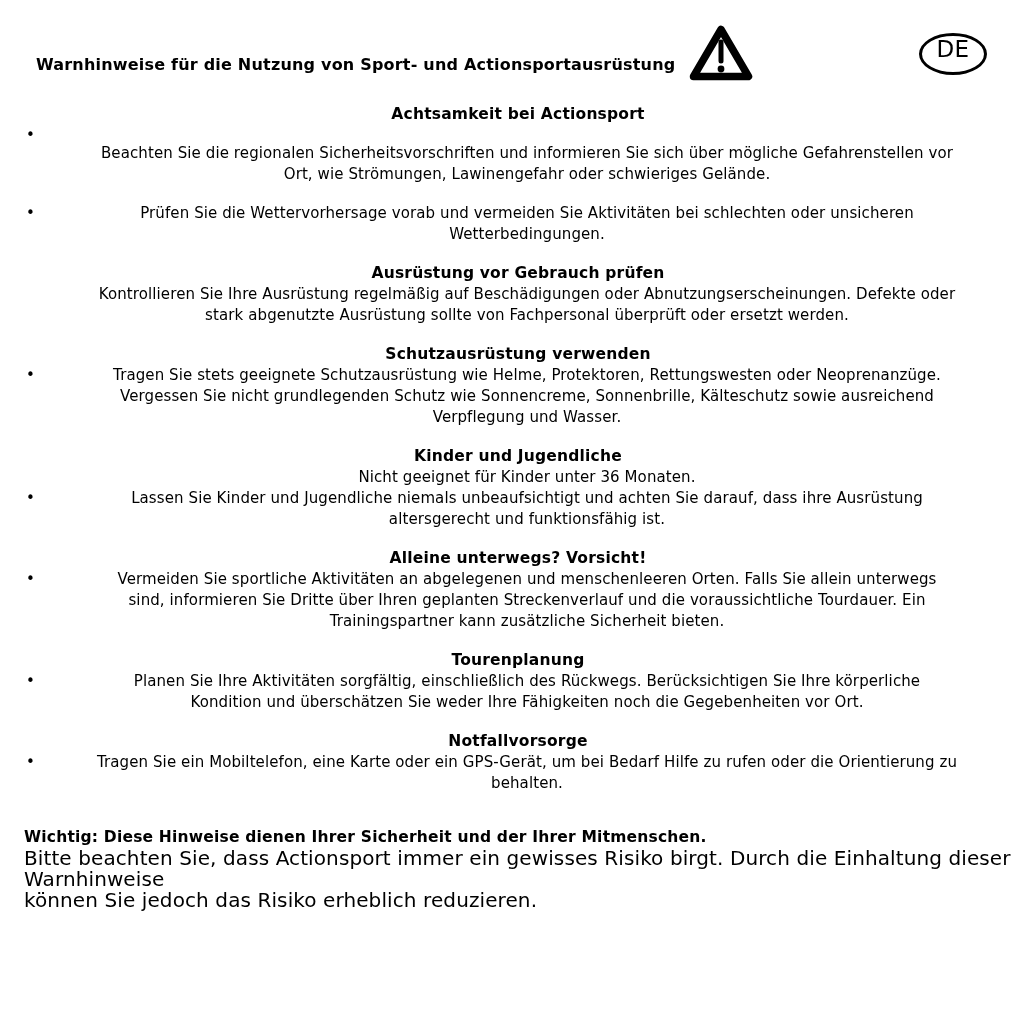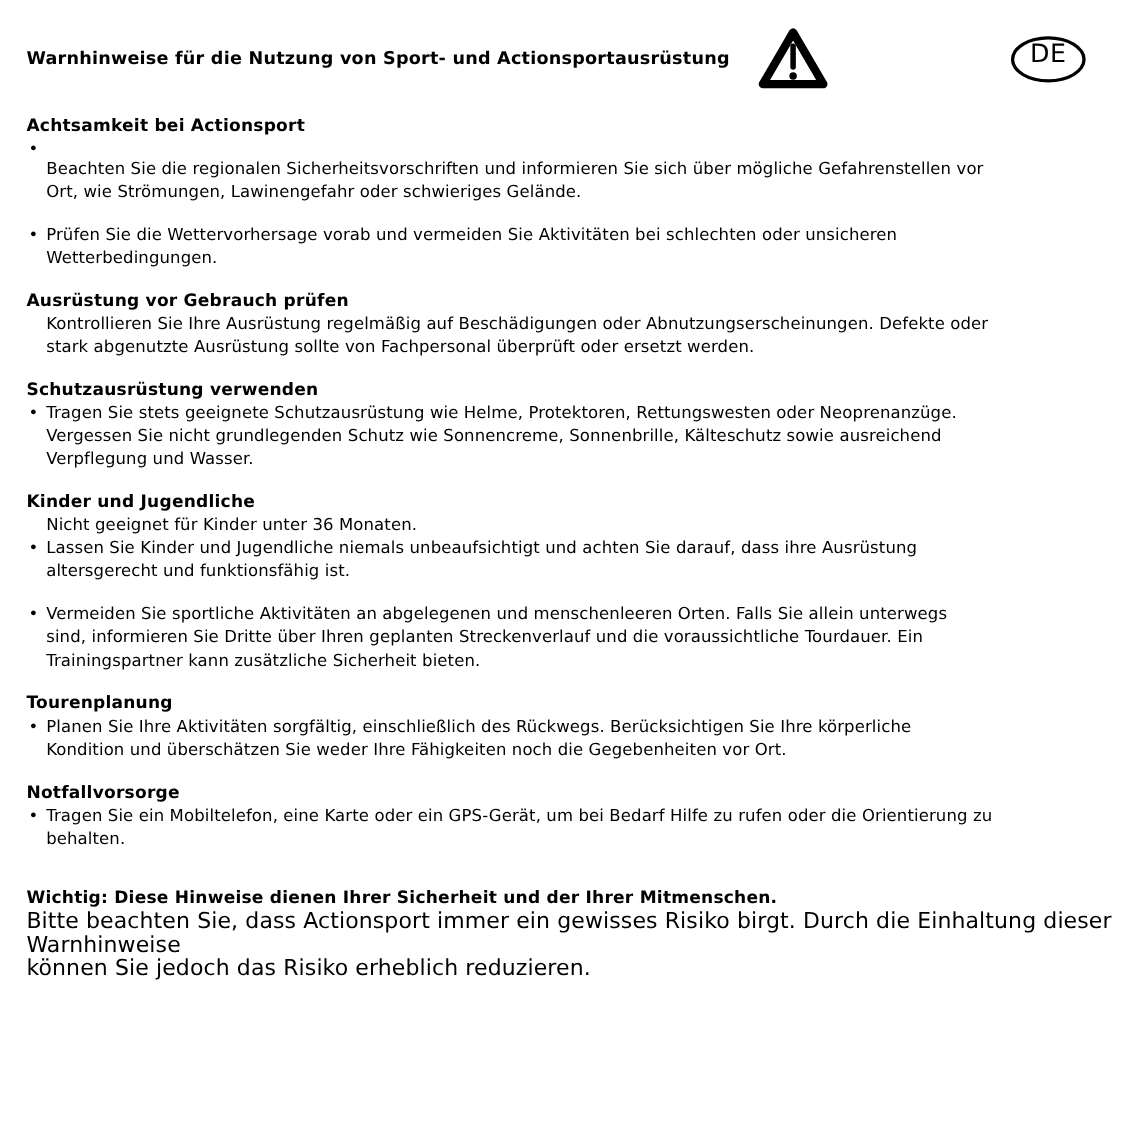--- a/index.html
+++ b/index.html
@@ -18,21 +18,21 @@
 
   
   .header {
     position: relative;
     height: 104px;
   }
   .page-title {
     position: absolute;
     left: 24px;
     top: 43px;
-    margin: 0;
+    margin: 12px;
     font-size: 16px;
     font-weight: bold;
     letter-spacing: 0.2px;
     white-space: nowrap;
   }
   .warn-icon {
     position: absolute;
     left: 689px;
     top: 22px;
     width: 64px;
@@ -53,20 +53,21 @@
     letter-spacing: 0.5px;
     padding: 0;
   }
 
   
   .content {
     margin: 0 18px 0 24px;
   }
   .section {
     margin: 0 0 18px 0;
+    text-align: center;
   }
   .sec-heading {
     margin: 0;
     font-size: 15.5px;
     font-weight: bold;
     line-height: 21px;
     letter-spacing: 0.2px;
   }
   .item {
     position: relative;
@@ -144,20 +145,21 @@
 Vergessen Sie nicht grundlegenden Schutz wie Sonnencreme, Sonnenbrille, Kälteschutz sowie ausreichend
 Verpflegung und Wasser.</span></div>
     </section>
     <section class="section">
       <h2 class="sec-heading">Kinder und Jugendliche</h2>
       <div class="item"><span class="item-text">Nicht geeignet für Kinder unter 36 Monaten.</span></div>
       <div class="item"><span class="bullet">•</span><span class="item-text">Lassen Sie Kinder und Jugendliche niemals unbeaufsichtigt und achten Sie darauf, dass ihre Ausrüstung
 altersgerecht und funktionsfähig ist.</span></div>
     </section>
     <section class="section">
+      <h2 class="sec-heading">Alleine unterwegs? Vorsicht!</h2>
       <div class="item"><span class="bullet">•</span><span class="item-text">Vermeiden Sie sportliche Aktivitäten an abgelegenen und menschenleeren Orten. Falls Sie allein unterwegs
 sind, informieren Sie Dritte über Ihren geplanten Streckenverlauf und die voraussichtliche Tourdauer. Ein
 Trainingspartner kann zusätzliche Sicherheit bieten.</span></div>
     </section>
     <section class="section">
       <h2 class="sec-heading">Tourenplanung</h2>
       <div class="item"><span class="bullet">•</span><span class="item-text">Planen Sie Ihre Aktivitäten sorgfältig, einschließlich des Rückwegs. Berücksichtigen Sie Ihre körperliche
 Kondition und überschätzen Sie weder Ihre Fähigkeiten noch die Gegebenheiten vor Ort.</span></div>
     </section>
     <section class="section">

